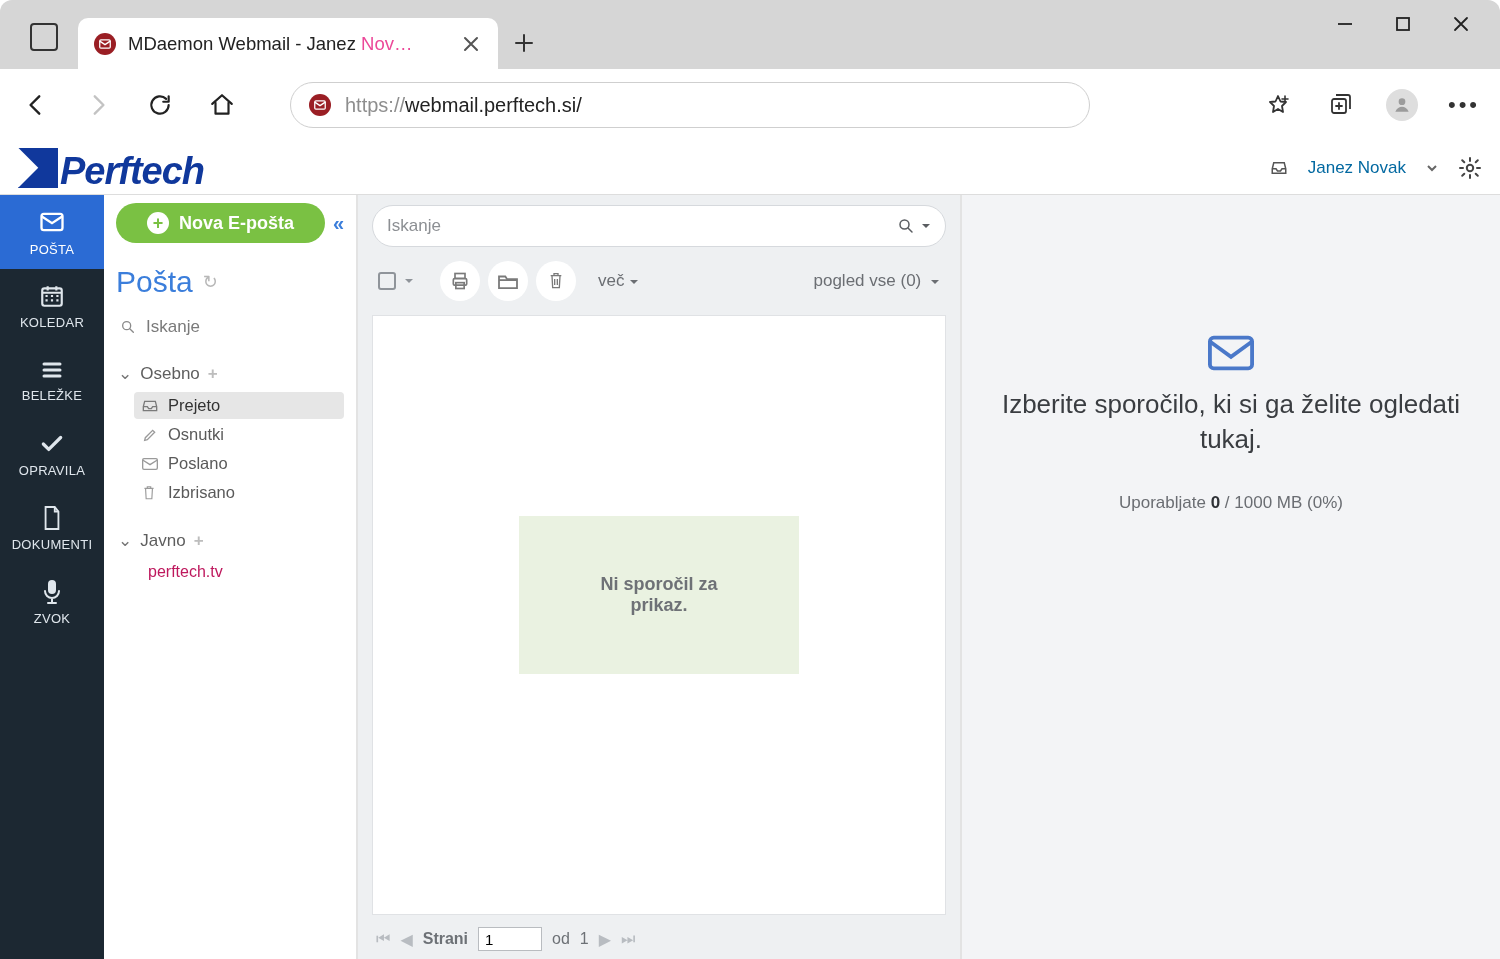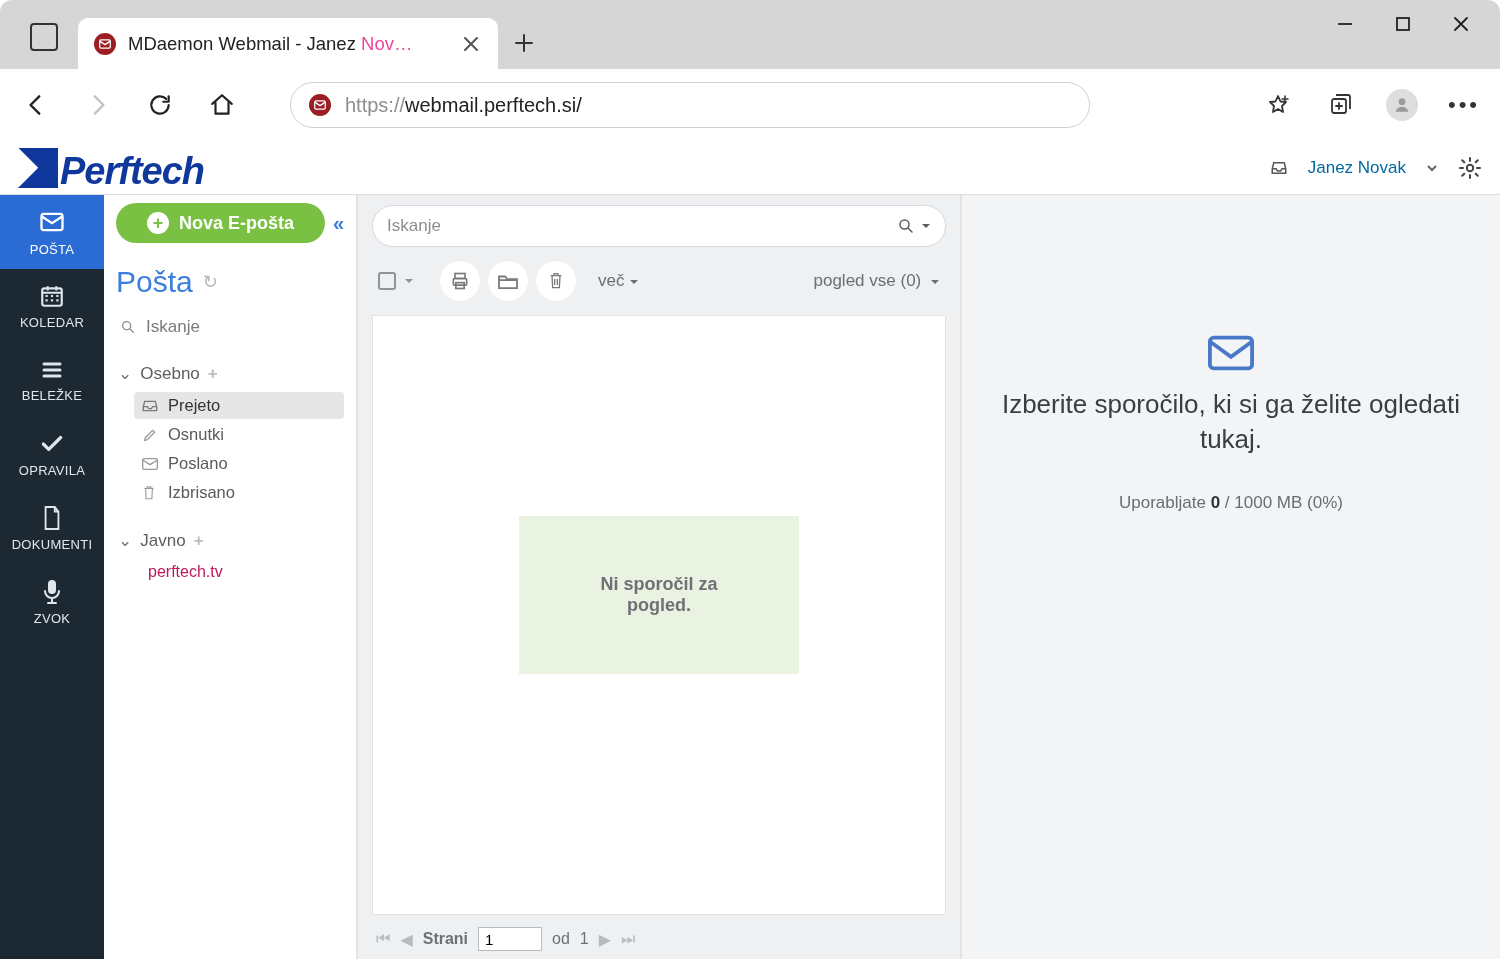--- a/index.html
+++ b/index.html
@@ -411,21 +411,21 @@
           <svg style="display:inline-block;vertical-align:middle;margin-left:4px" width="10" height="10" viewBox="0 0 10 10">
               <path d="M1 3l4 4 4-4" fill="#6b6e73"></path>
             </svg>
         </span>
       </span>
     </div>
 
     <div class="list-body">
       <div class="empty-box">
         <div>Ni sporočil za</div>
-        <div>pogled.</div>
+        <div>prikaz.</div>
       </div>
     </div>
 
     <div class="pager">
       <span class="nav">⏮</span>
       <span class="nav">◀</span>
       <b>Strani</b>
       <input value="1" style="">
       <span>od</span>
       <span>1</span>

